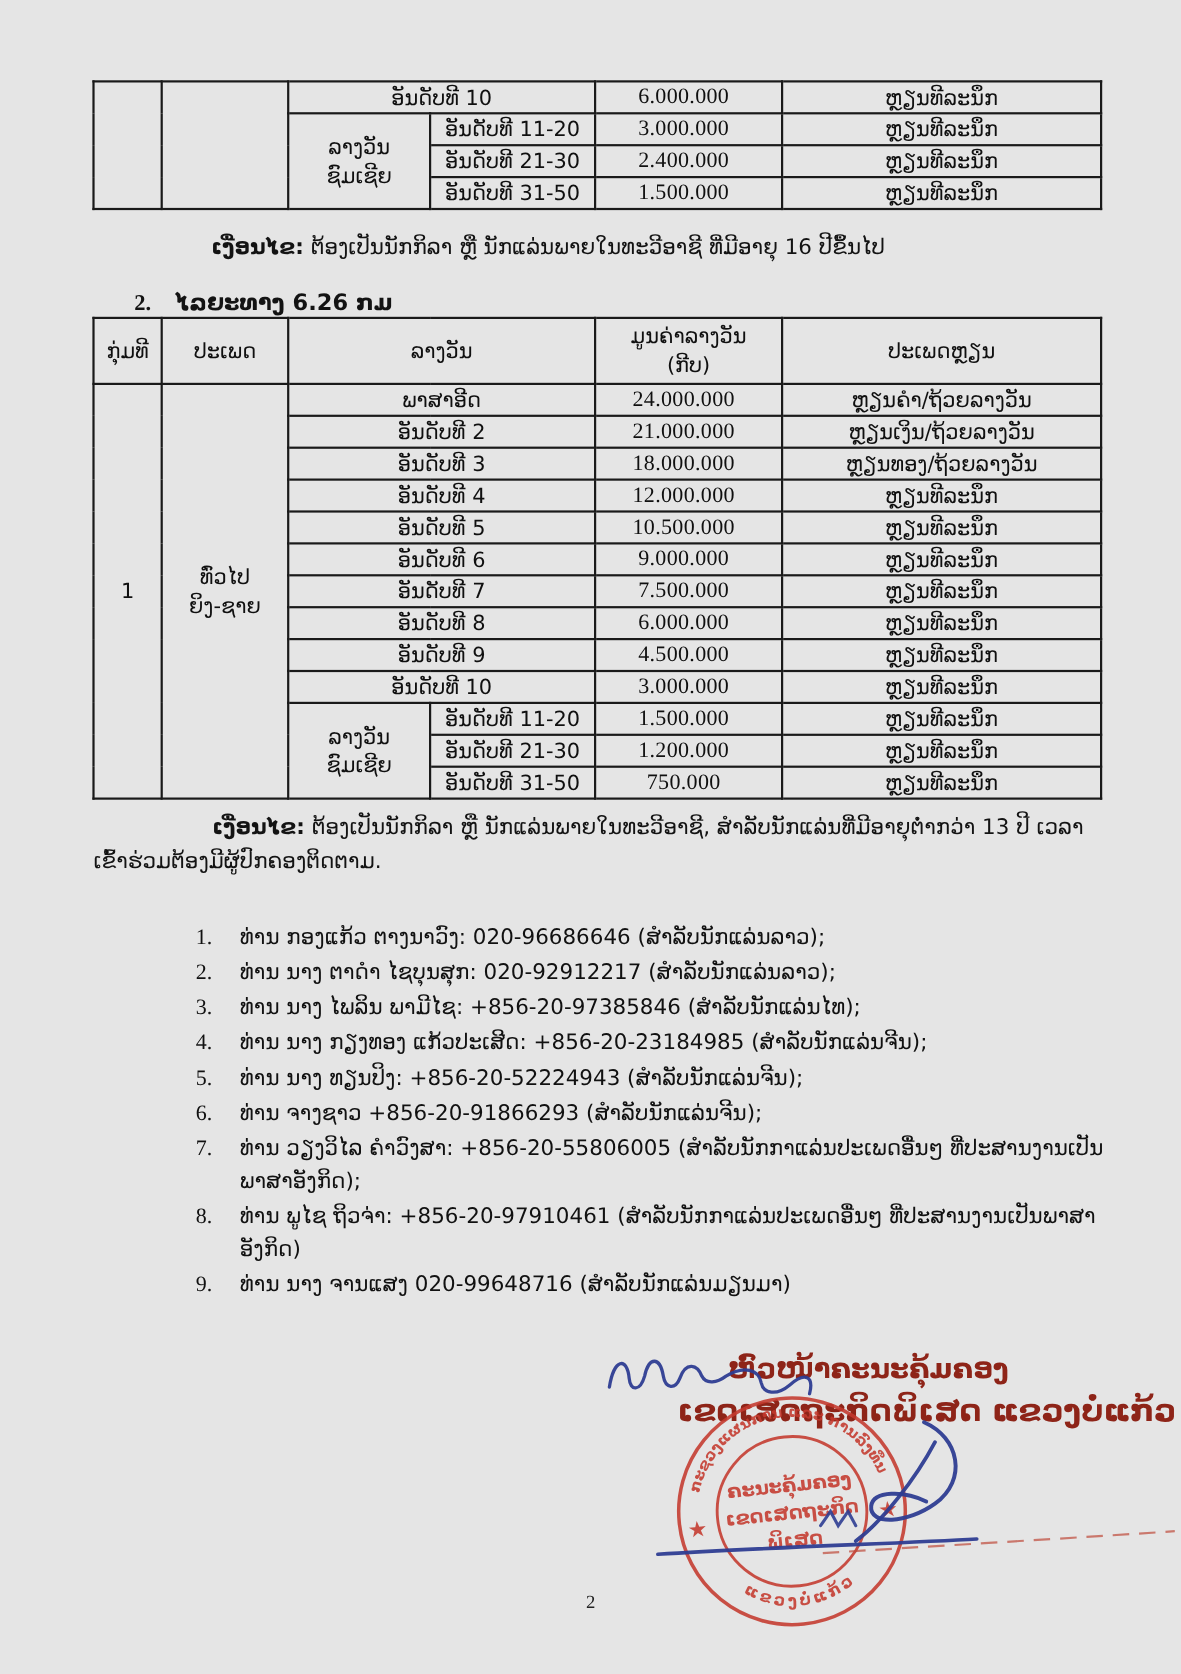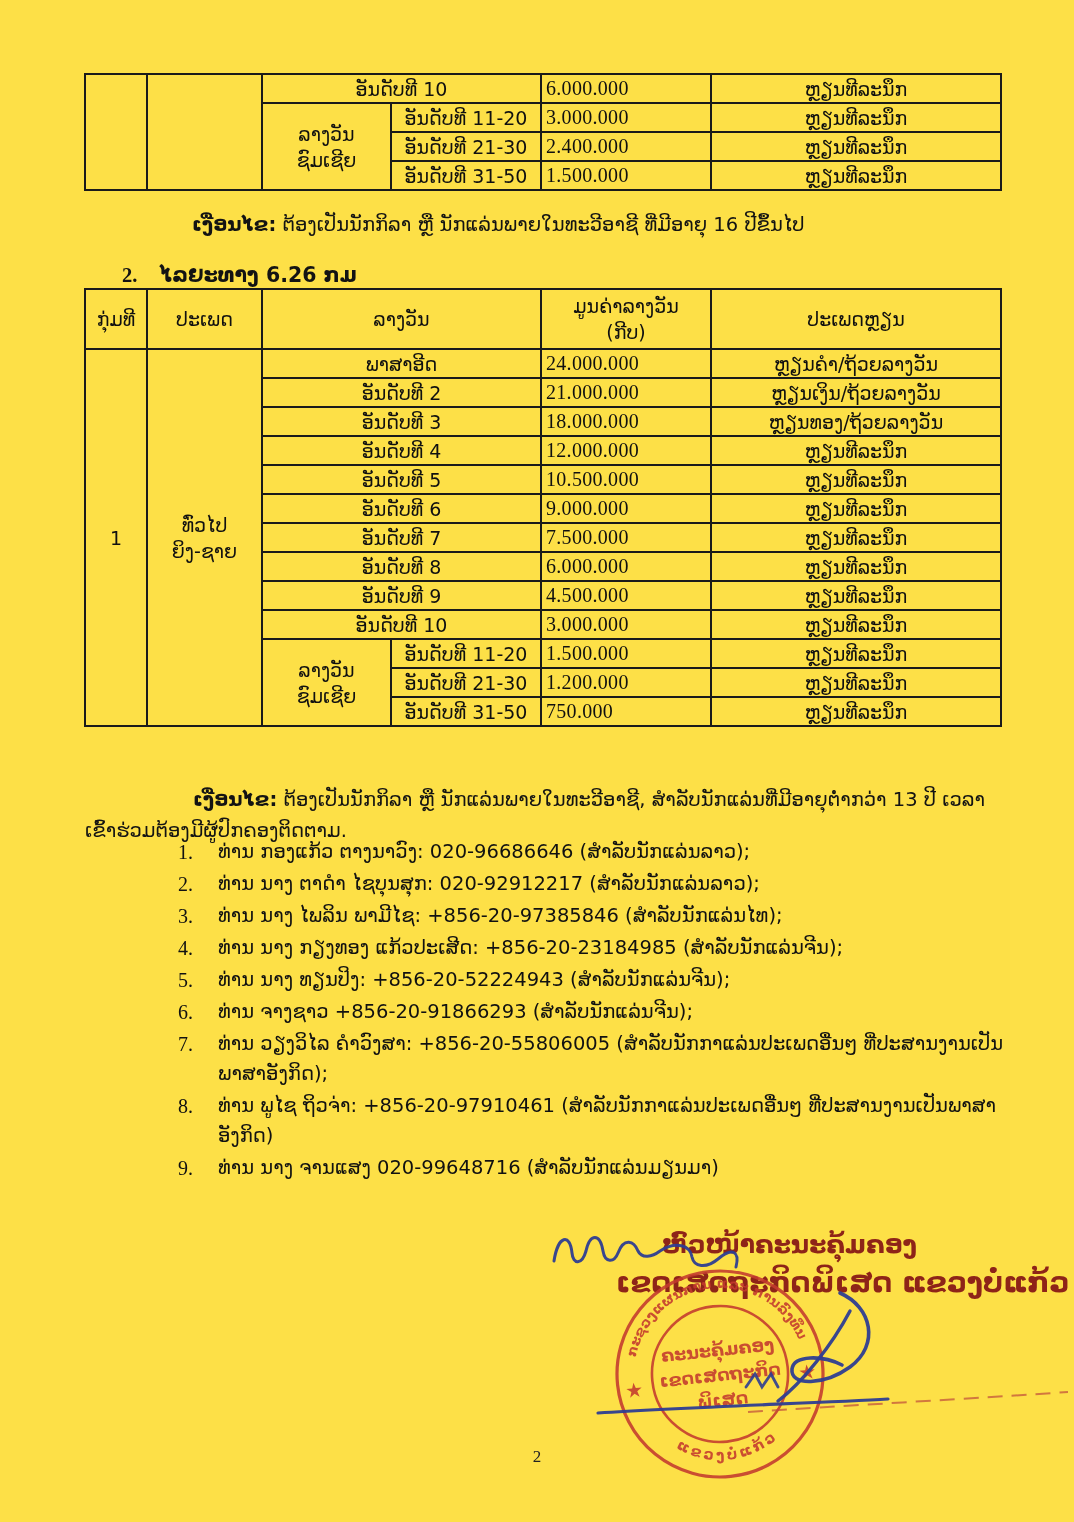--- a/index.html
+++ b/index.html
@@ -1,33 +1,33 @@
 <!DOCTYPE html>
 <html><head>
 <meta charset="utf-8">
 <style>
   html,body{margin:0;padding:0;background:#ffffff;}
-  .page{position:relative;width:1074px;height:1522px;background:#fde047;overflow:hidden;
+  .page{position:relative;width:1074px;height:1522px;background:#e5e5e5;overflow:hidden;
         font-family:"DejaVu Sans","Liberation Sans",sans-serif;color:#111;}
   table.prize{position:absolute;left:84px;border-collapse:collapse;table-layout:fixed;}
   #topTable{top:73px;}
   #mainTable{top:288px;}
   td,th{border:2px solid #1a1a1a;text-align:center;vertical-align:middle;padding:0 4px;
         font-size:19px;font-weight:400;color:#101010;overflow:hidden;}
   thead tr{height:60px;}
   tbody tr{height:29px;}
   td div,th div{line-height:26px;}
-  .val{text-align:left;padding-right:13px;font-family:"Liberation Serif","DejaVu Serif",serif;
+  .val{text-align:center;padding-right:13px;font-family:"Liberation Serif","DejaVu Serif",serif;
        font-size:20px;letter-spacing:.3px;}
   .note{position:absolute;font-size:19.5px;color:#131313;line-height:31px;}
   .lbl{font-weight:700;}
   #note1{left:192px;top:209px;}
   #sec2{left:122px;top:260px;font-weight:700;font-size:20.5px;}
   #sec2 .n{margin-right:22px;font-family:"Liberation Serif","DejaVu Serif",serif;}
-  #note2{left:85px;top:736px;width:927px;text-indent:108px;margin-top:48px;}
+  #note2{left:85px;top:736px;width:927px;text-indent:108px;}
   #intro{left:215px;top:799px;}
   #contacts{position:absolute;left:178px;top:837px;width:846px;list-style:none;margin:0;padding:0;}
   #contacts li{display:flex;margin-bottom:2px;line-height:30px;font-size:19.5px;}
   #contacts .num{flex:0 0 40px;font-family:"Liberation Serif","DejaVu Serif",serif;font-size:20px;}
   #contacts .txt{flex:1;}
   #sigTitle1{position:absolute;left:662px;top:1230px;font-size:25px;font-weight:700;color:#8e2418;}
   #sigTitle2{position:absolute;left:616px;top:1266px;font-size:28px;font-weight:700;color:#8e2418;}
   #stampSvg{position:absolute;left:606px;top:1260px;}
   #inkSvg{position:absolute;left:540px;top:1215px;}
   #signName{position:absolute;left:740px;top:1416px;width:334px;text-align:center;

